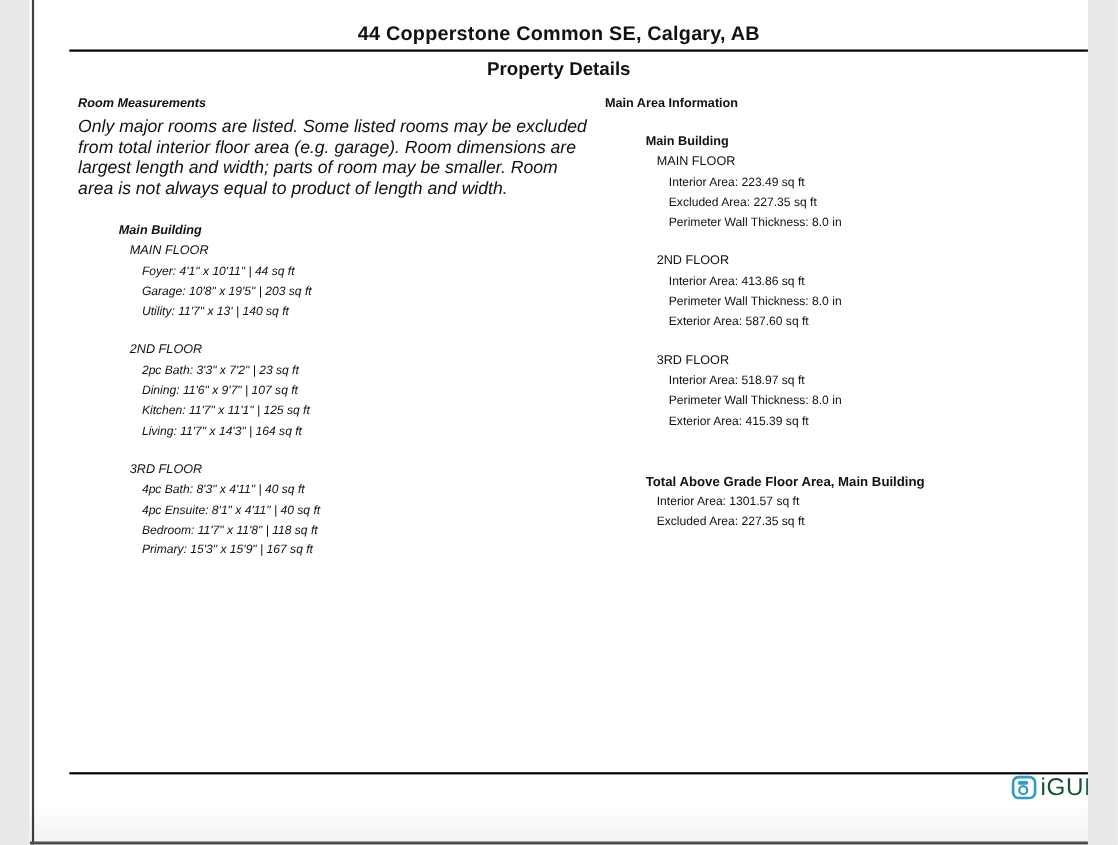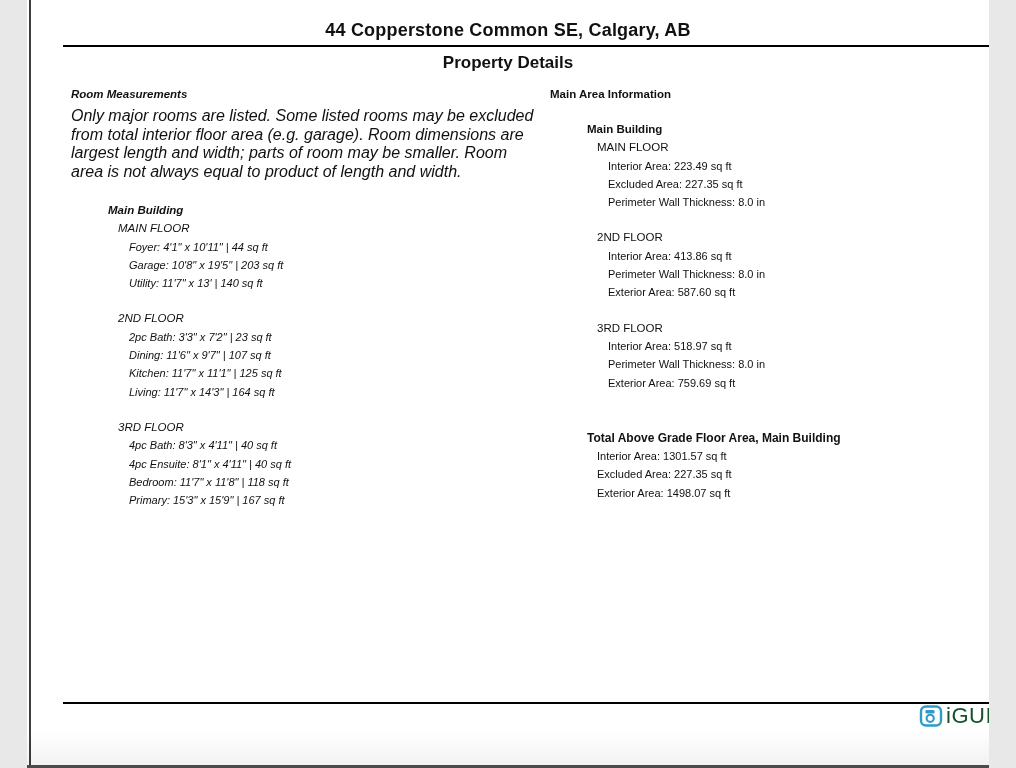--- a/index.html
+++ b/index.html
@@ -100,30 +100,29 @@
           <div class="floor-block">
             <div class="floor-name">2ND FLOOR</div>
             <div class="item">Interior Area: 413.86 sq ft</div>
             <div class="item">Perimeter Wall Thickness: 8.0 in</div>
             <div class="item">Exterior Area: 587.60 sq ft</div>
           </div>
           <div class="floor-block">
             <div class="floor-name">3RD FLOOR</div>
             <div class="item">Interior Area: 518.97 sq ft</div>
             <div class="item">Perimeter Wall Thickness: 8.0 in</div>
-            <div class="item">Exterior Area: 759.69 sq ft</div>
+            <div class="item">Exterior Area: 415.39 sq ft</div>
           </div>
         </div>
     </div>
     <div class="total-block">
       <div class="total-heading">Total Above Grade Floor Area, Main Building</div>
       <div id="total-items">
           <div class="total-item">Interior Area: 1301.57 sq ft</div>
           <div class="total-item">Excluded Area: 227.35 sq ft</div>
-          <div class="total-item">Exterior Area: 1498.07 sq ft</div>
         </div>
     </div>
   </div>
 
   <div class="footer-rule"></div>
 
   <div class="logo">
     <svg class="logo-icon" viewBox="0 0 24 24">
       <rect x="2" y="2.5" width="20" height="19" rx="5" fill="none" stroke="#2F9CC7" stroke-width="2.4" class="brand-stroke"></rect>
       <rect x="6.5" y="6" width="9" height="3.4" rx="1.2" fill="#2F9CC7" class="brand-fill"></rect>

